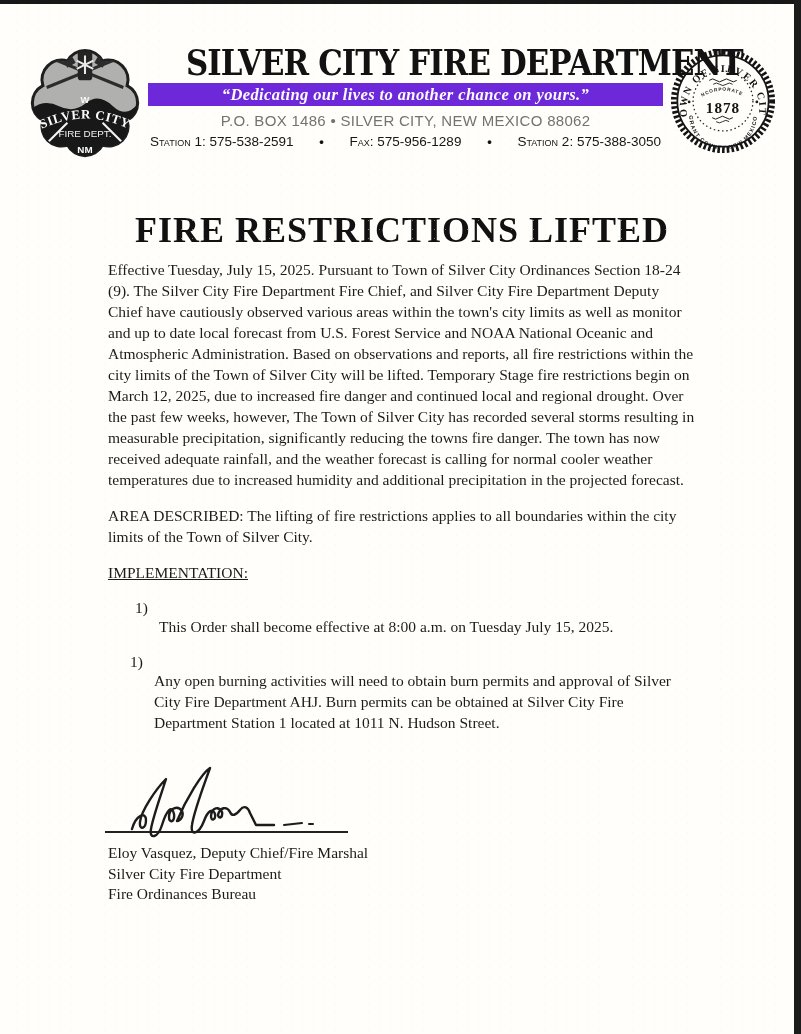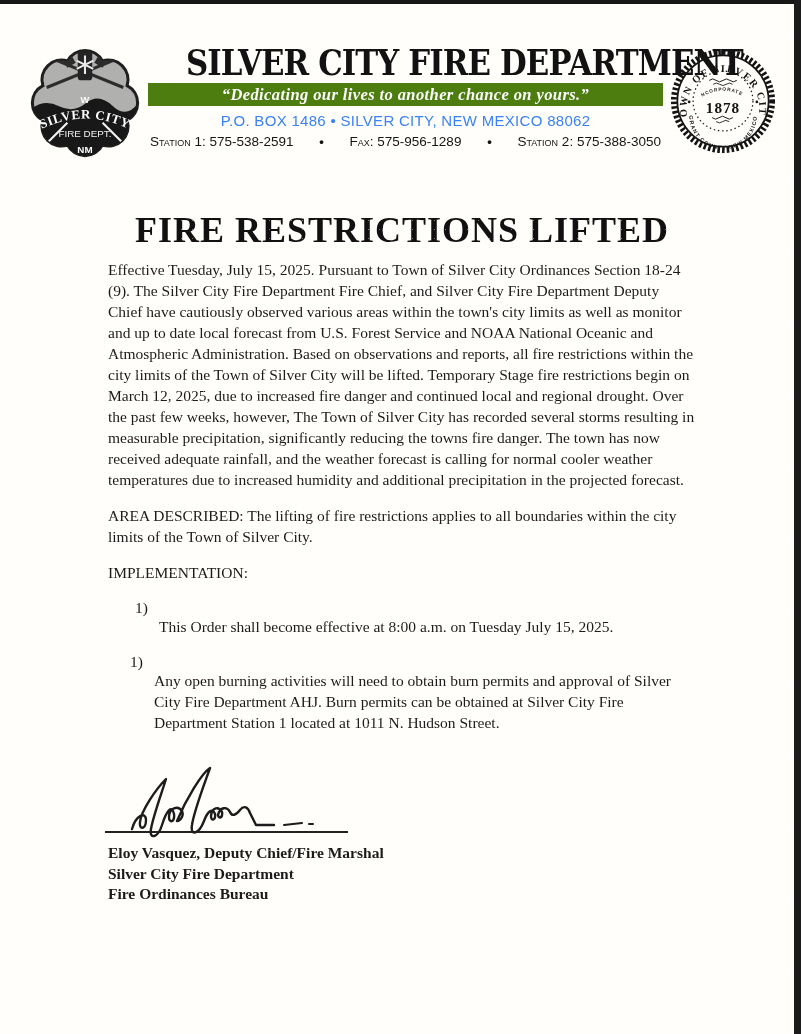--- a/index.html
+++ b/index.html
@@ -39,32 +39,32 @@
     font-size:35px;
     line-height:38px;
     letter-spacing:-1px;
     white-space:nowrap;
     transform:scaleX(0.88);
     transform-origin:center;
     color:#121212;
   }
   .motto-banner {
     margin-top:1px;
-    background:#4d7c0f;
+    background:#6d28d9;
     color:#fdfdfd;
     height:23px; line-height:23px;
     font-style:italic; font-weight:bold;
     font-size:16.5px; letter-spacing:.4px;
     font-family:"Liberation Serif", serif;
   }
   .address-line {
     margin-top:6px;
     font-family:"Liberation Sans", sans-serif;
     font-size:15px; letter-spacing:.3px;
-    color:#3b82f6;
+    color:#737373;
   }
   .contacts-line {
     margin-top:5px;
     display:flex; justify-content:space-between; align-items:center;
     font-family:"Liberation Sans", sans-serif;
     font-size:13.5px;
     font-variant:small-caps;
     color:#151515;
     padding:0 2px;
     gap:8px;
@@ -80,32 +80,32 @@
   }
   .doc-title {
     text-align:center;
     font-weight:bold;
     font-size:36px;
     letter-spacing:1px;
     margin-bottom:18px;
     color:#111;
   }
   .para { margin-bottom:15px; text-align:left; }
-  .section-heading { margin:15px 0 14px 0; }
+  .section-heading { margin:15px 0 14px 0;text-decoration:underline; }
   .numbered-item { display:flex; margin:0 0 14px 22px; }
   .numbered-item .num { flex:0 0 24px; }
   .numbered-item .itext { flex:1 1 auto; max-width:542px;margin-top:19px; }
   .impl-item { margin-left:27px; }
 
   
   .signature { margin-top:26px; }
   .sig-area { position:relative; width:250px; height:84px; }
   .sig-line { position:absolute; left:-3px; bottom:10px; width:243px; border-bottom:2px solid #222; }
   .sig-scribble { position:absolute; left:18px; bottom:-14px; }
-  .sig-name { line-height:20.5px;font-weight:bold; }
+  .sig-name { line-height:20.5px; }
 </style>
 </head>
 <body>
 
 <div class="page">
   <div class="edge-top"></div>
   <div class="edge-right"></div>
 
   <div class="letterhead">
 

